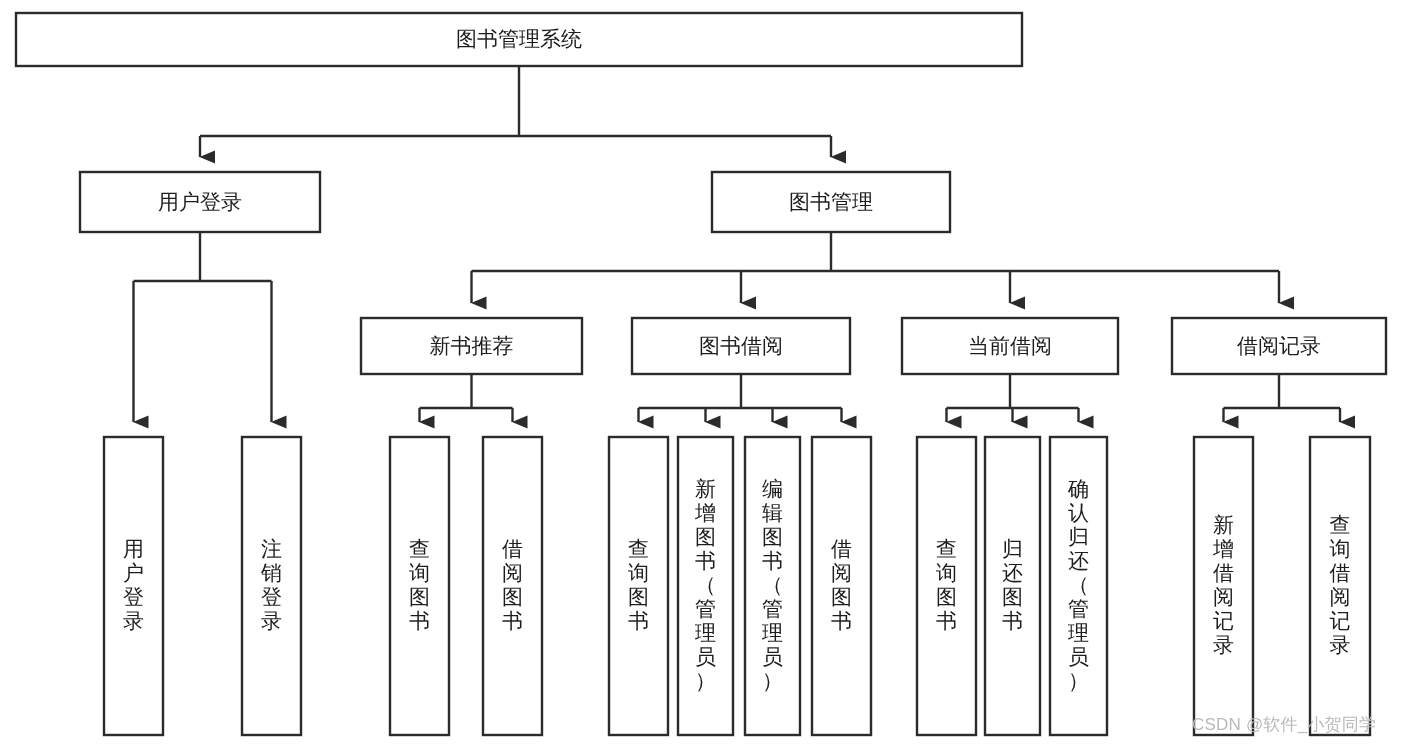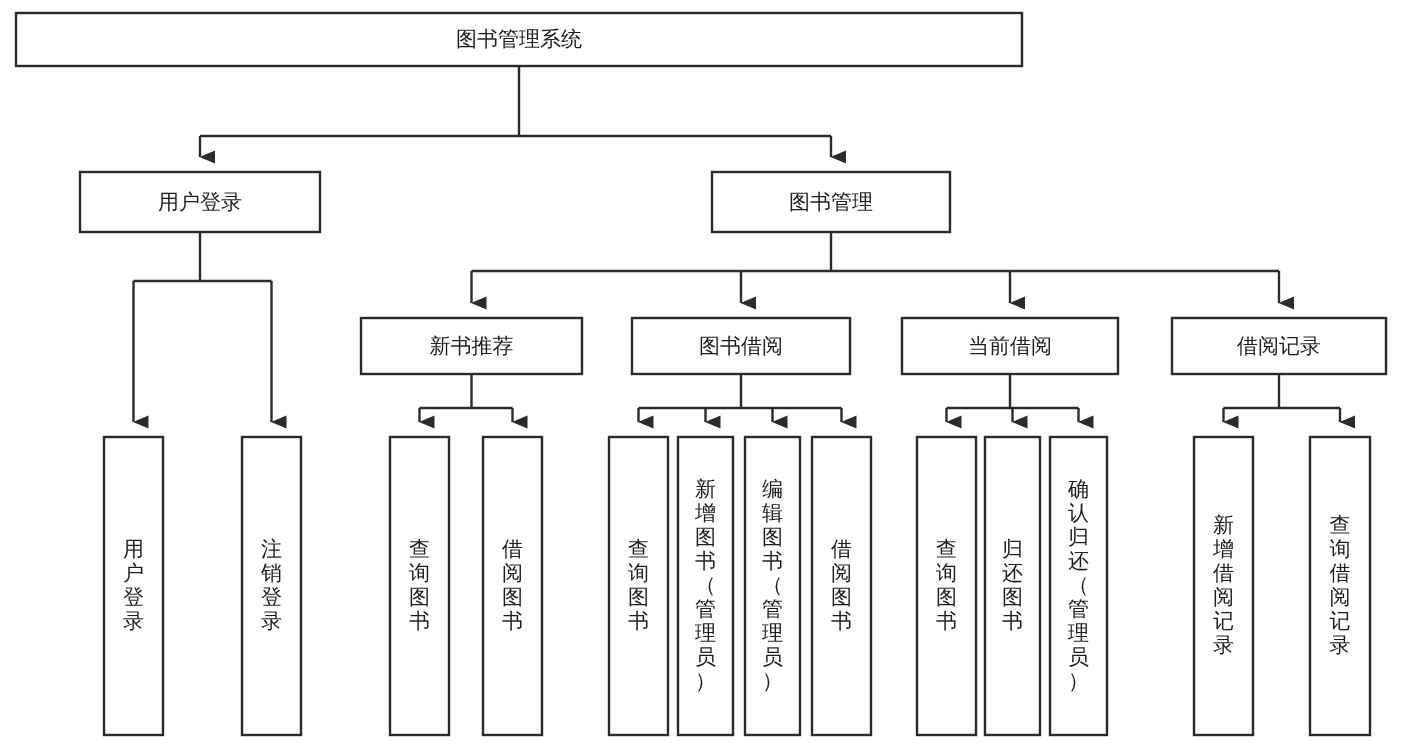--- a/index.html
+++ b/index.html
@@ -189,13 +189,14 @@
           <rect x="1194" y="437" width="59" height="298" class="node-rect"></rect>
           <text x="1223.5" class="node-label-v"><tspan x="1223.5" y="532">新</tspan><tspan x="1223.5" y="556">增</tspan><tspan x="1223.5" y="580">借</tspan><tspan x="1223.5" y="604">阅</tspan><tspan x="1223.5" y="628">记</tspan><tspan x="1223.5" y="652">录</tspan></text>
         </g>
         <g>
           <rect x="1310" y="437" width="60" height="298" class="node-rect"></rect>
           <text x="1340" class="node-label-v"><tspan x="1340" y="532">查</tspan><tspan x="1340" y="556">询</tspan><tspan x="1340" y="580">借</tspan><tspan x="1340" y="604">阅</tspan><tspan x="1340" y="628">记</tspan><tspan x="1340" y="652">录</tspan></text>
         </g>
       </g>
   </svg>
 
+  <div class="watermark">CSDN @软件_小贺同学</div>
 </div>
 
 </body></html>

